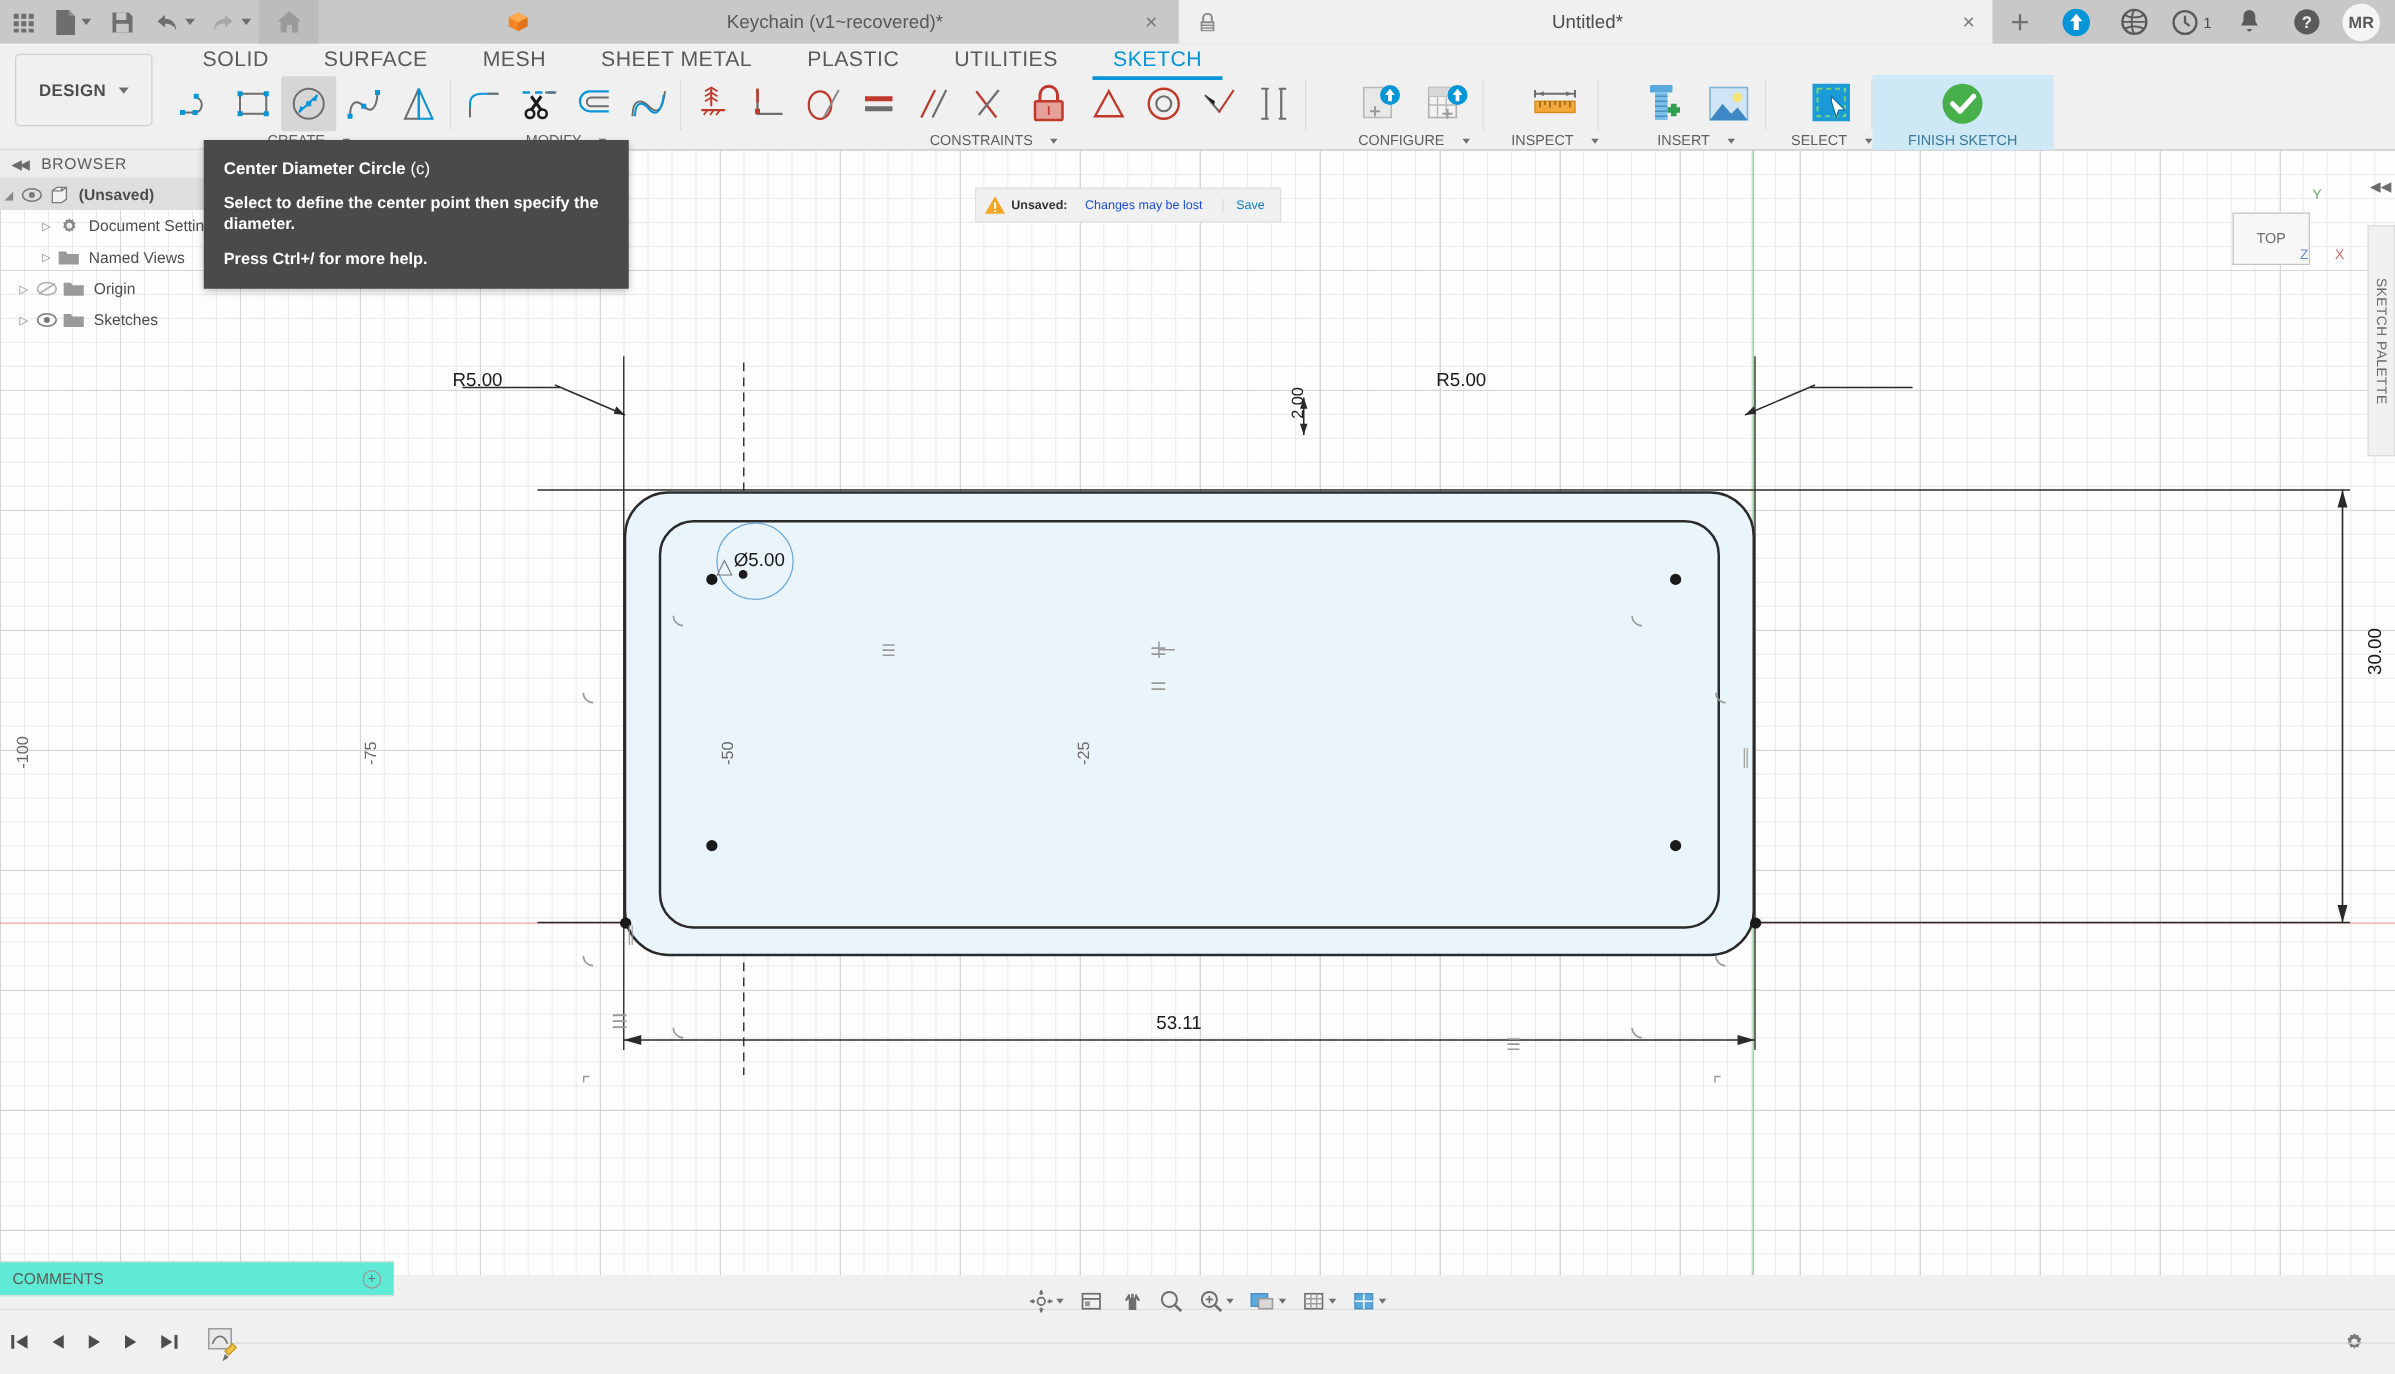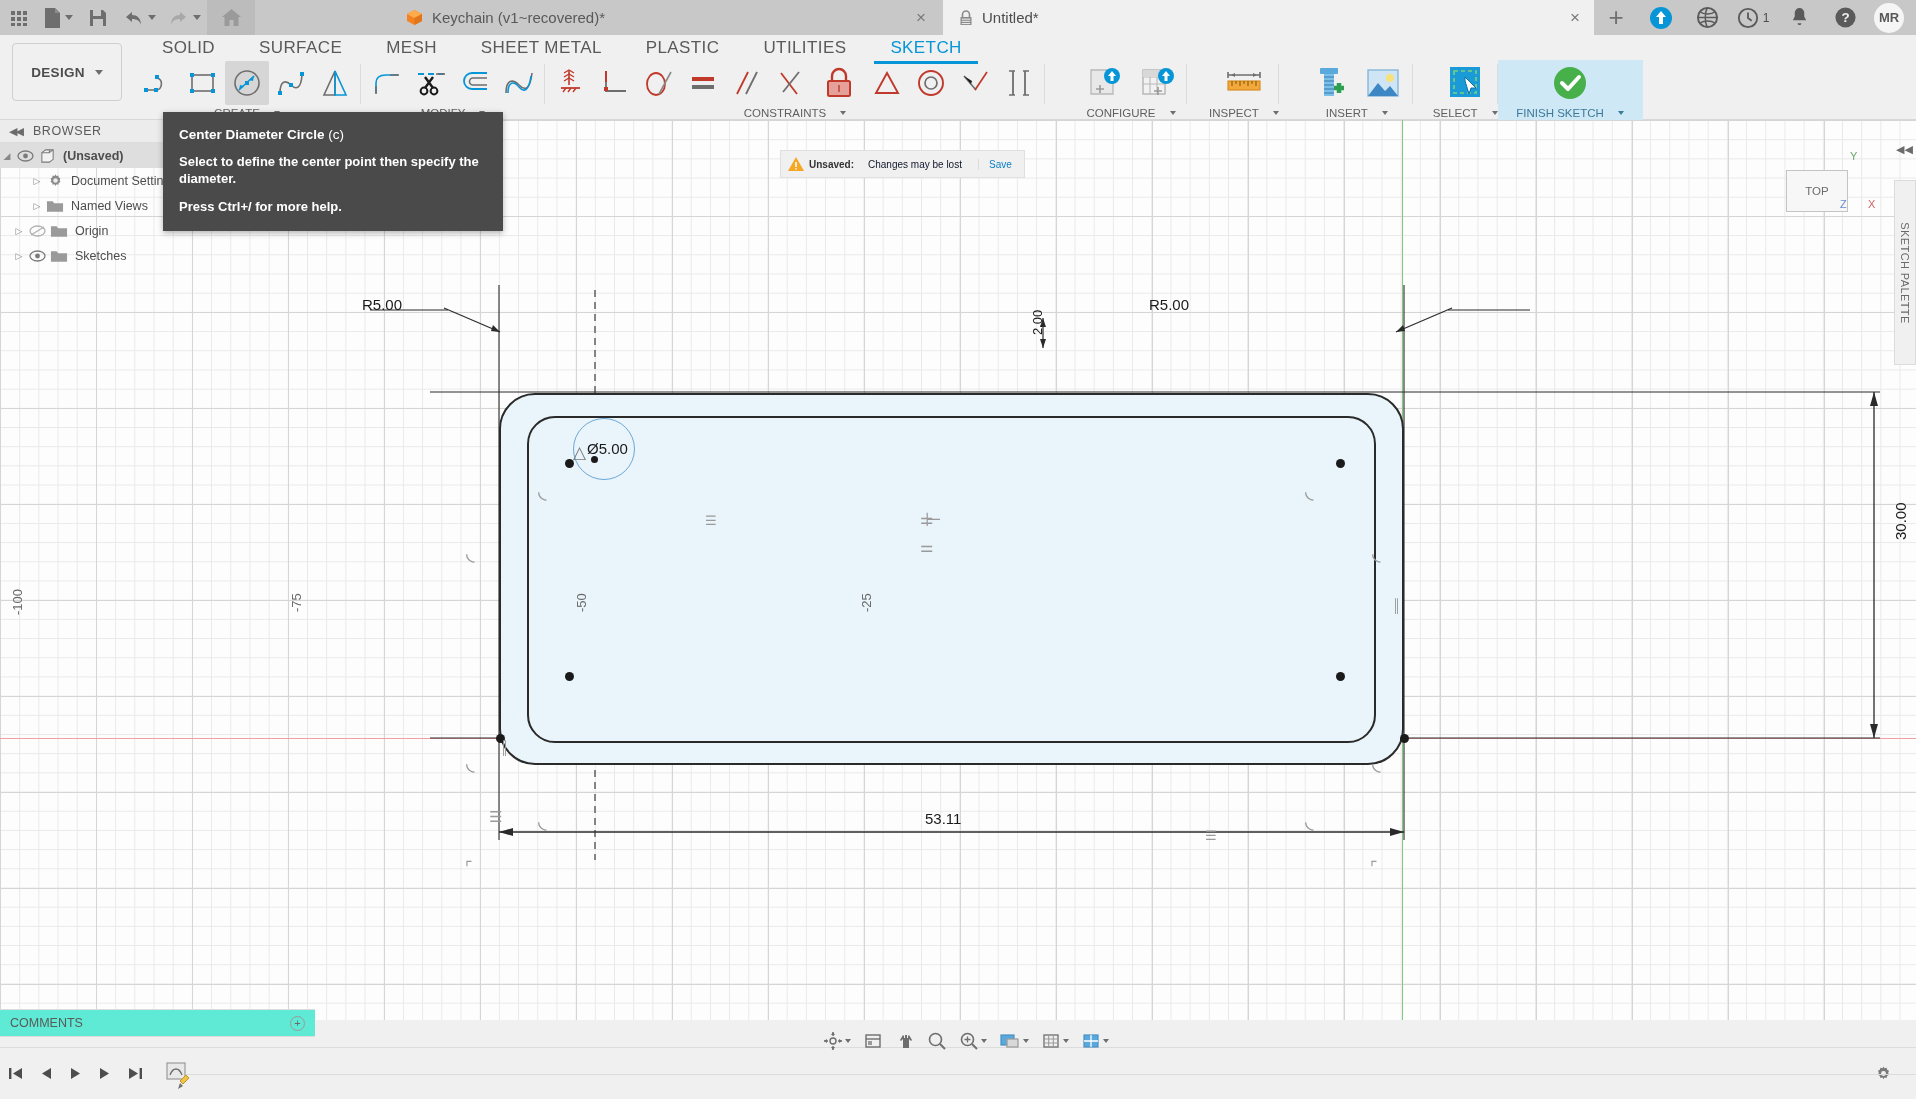--- a/index.html
+++ b/index.html
@@ -27,21 +27,21 @@
   .caret { width:0;height:0;border-left:4px solid transparent;border-right:4px solid transparent;border-top:5px solid #6e6e6e; margin-left:4px; }
 
   .tab-doc {
     height:35px; display:flex; align-items:center; gap:9px;
     padding:0 14px 0 16px; background:#c8c8c8;
     font-size:15px; color:#595959;
     position:absolute;
   }
   .tab-doc.t1 { left:390px; width:553px; }
   .tab-doc.t2 { left:943px; width:654px; background:#f0f0f0; color:#4d4d4d; }
-  .tab-doc .tlabel { flex:1; white-space:nowrap; }
+  .tab-doc .tlabel { flex:1; text-align:center; white-space:nowrap; }
   .tab-x { font-size:17px; color:#7a7a7a; width:16px; text-align:center; cursor:default;}
 
   .cube3d { width:17px;height:17px; position:relative; flex:none;}
   .lockico { width:14px;height:16px;position:relative;flex:none;}
 
   .title-right {
     position:absolute; right:0; top:0; height:35px;
     display:flex; align-items:center; gap:0px;
   }
   .tr-btn { width:46px;height:35px;display:flex;align-items:center;justify-content:center;cursor:default; }
@@ -86,21 +86,21 @@
   .panel .sep { position:absolute; right:0; top:4px; bottom:16px; width:1px; background:#dcdcdc; }
   .tool {
     width:44px; height:44px; display:flex; align-items:center; justify-content:center;
     cursor:default; border-radius:2px;
   }
   .tool.big { width:52px; }
   .tool.sel { background:#d6d6d6; }
   .pcaret { width:0;height:0;border-left:3.5px solid transparent;border-right:3.5px solid transparent;border-top:4.5px solid #6e6e6e; }
 
   .finish-panel { background:#cfe8f5; }
-  .finish-panel .plabel { color:#3b7a99; }
+  .finish-panel .plabel { color:#3b7a99;flex-direction:column; }
 
   
   .browser-head {
     position:absolute; left:0; top:120px; width:315px; height:23px;
     background:#ececec; border-bottom:1px solid #dcdcdc;
     display:flex; align-items:center; gap:11px; padding-left:9px;
     font-size:12.5px; color:#5a5a5a; letter-spacing:.6px;
     z-index:30;
   }
   .collapse-ico { color:#6b6b6b; font-size:11px; letter-spacing:-2px;}
@@ -195,21 +195,21 @@
 
   
   .unsaved {
     position:absolute; left:780px; top:150px; height:28px;
     background:#f0f0f0; border:1px solid #e0e0e0;
     display:flex; align-items:center; gap:0; padding:0 2px;
     font-size:10px; z-index:40;
   }
   .unsaved .warn { width:26px;display:flex;align-items:center;justify-content:center;}
   .unsaved .u-lab { font-weight:bold; color:#333; padding-right:14px; }
-  .unsaved .u-msg { color:#0f172a; padding-right:16px; }
+  .unsaved .u-msg { color:#1d4ed8; padding-right:16px; }
   .unsaved .u-save { color:#0b7fc4; padding:0 10px; border-left:1px solid #dcdcdc; cursor:default;}
 
   
   .tooltip {
     position:absolute; left:163px; top:112px; width:340px;
     background:#4a4a4a; color:#fff; padding:14px 16px 16px 16px;
     font-size:13px; line-height:1.28; z-index:60;
     box-shadow:0 2px 6px rgba(0,0,0,.3);
   }
   .tooltip .tt-title { font-weight:bold; font-size:13.5px; margin-bottom:11px;}

